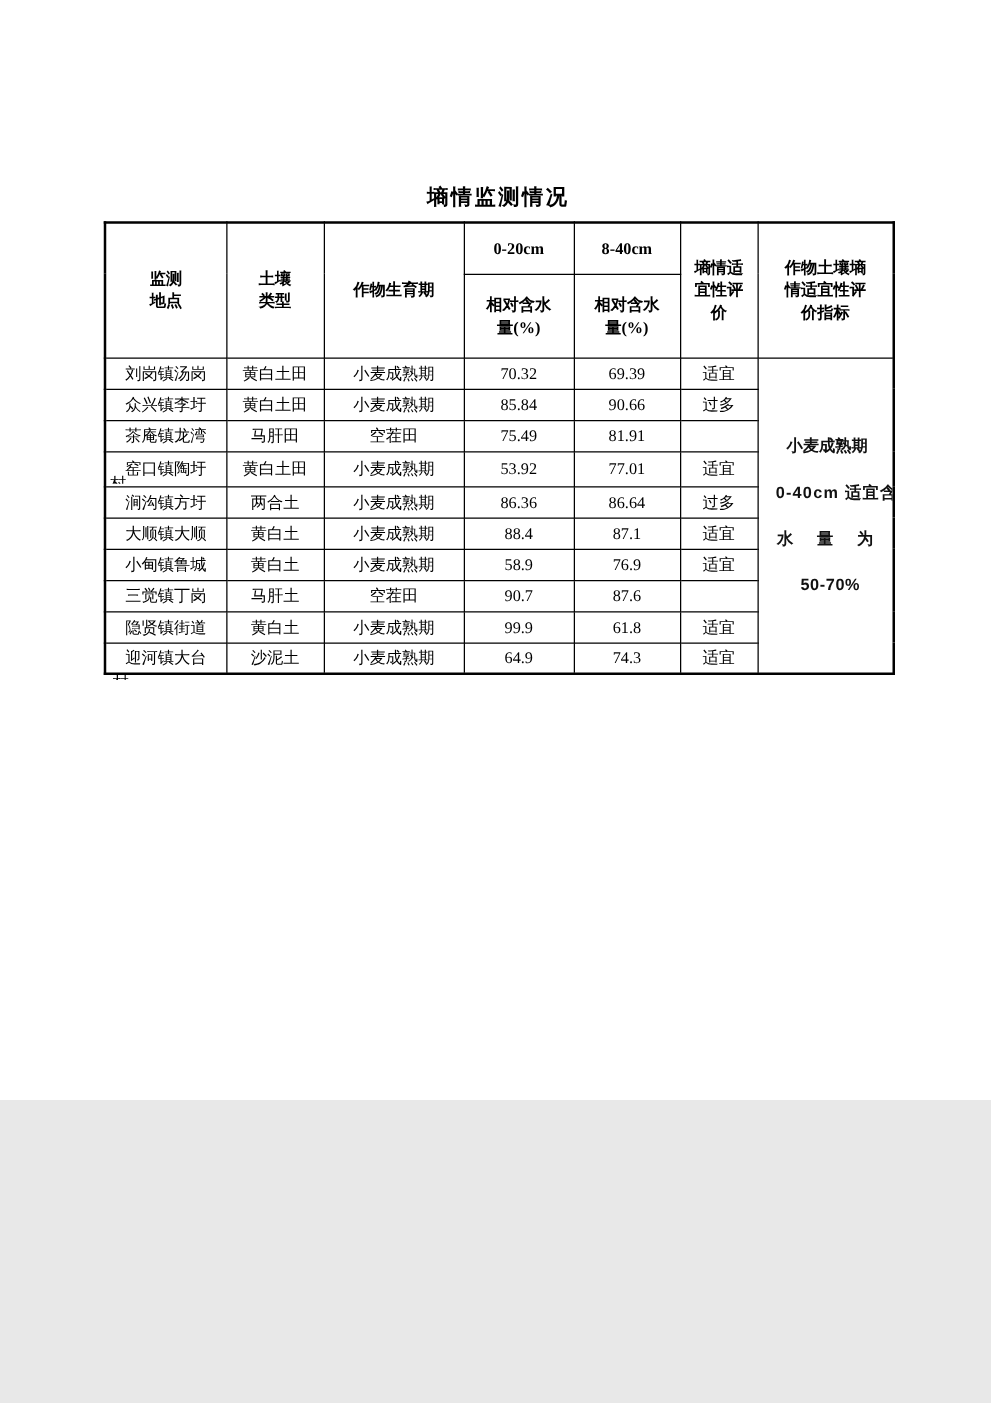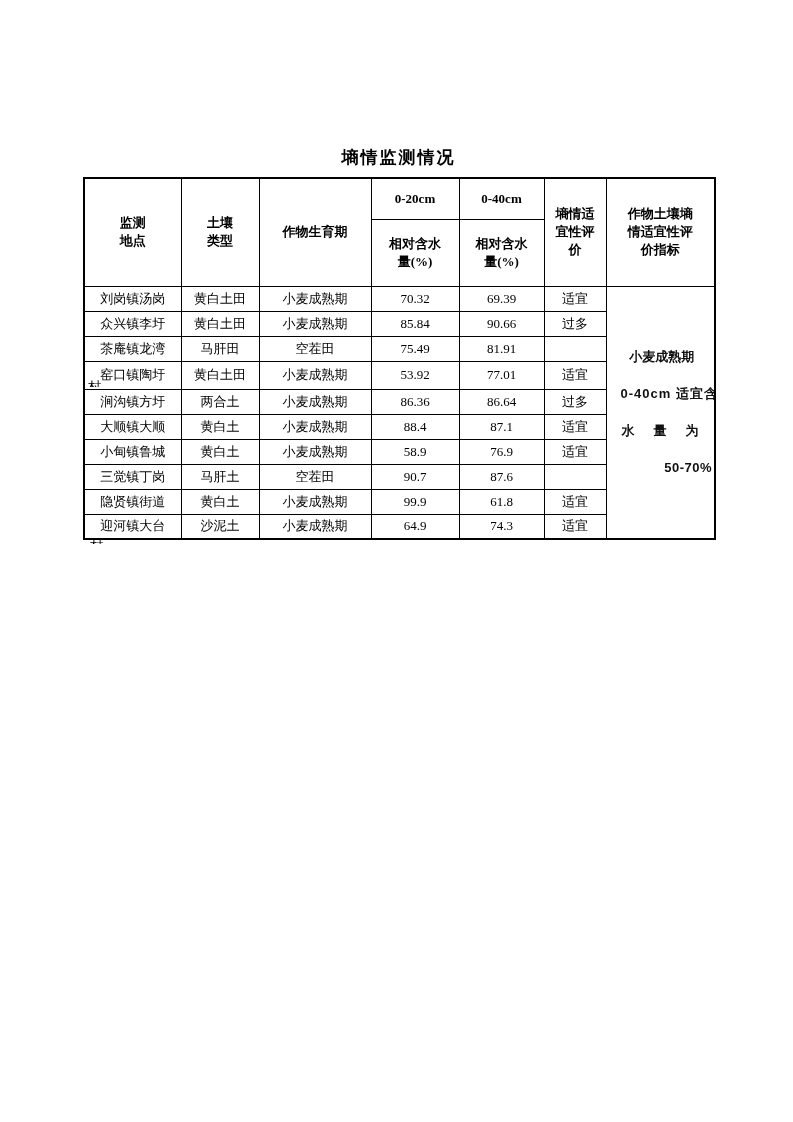--- a/index.html
+++ b/index.html
@@ -1,18 +1,18 @@
 <!DOCTYPE html>
 <html><head>
 <meta charset="utf-8">
 <style>
   html, body { margin:0; padding:0; background:#e8e8e8; }
   .page {
     position:relative;
-    width:793px; height:1122px;
+    width:793px; height:880px;
     margin:0 auto;
     background:#ffffff;
     color:#000000;
     font-family:"Liberation Serif", serif;
     overflow:hidden;
   }
   .doc-title {
     position:absolute;
     top:146px; left:83px; width:631px;
     text-align:center;
@@ -52,21 +52,21 @@
     font-family:"Liberation Sans", sans-serif;
     font-weight:bold;
     font-size:12.5px;
     color:#111;
     white-space:normal;
   }
   .note-line { line-height:19px; white-space:nowrap; }
   .note-l1 { padding-left:3px; }
   .note-l2 { padding-left:12px; letter-spacing:1px; }
   .note-l3 { padding-left:13px; letter-spacing:19px; }
-  .note-l4 { padding-left:8px; letter-spacing:0.5px;text-align:right; }
+  .note-l4 { padding-left:8px; letter-spacing:0.5px; }
   .clip-frag {
     position:absolute;
     overflow:hidden;
     font-size:13px;
     line-height:14px;
     width:18px;
     color:#000;
   }
   .frag-row4  { left:88px; top:380px; height:7px; }
   .frag-row10 { left:90px; top:539px; height:5px; }
@@ -89,21 +89,21 @@
         <col style="width:109px">
     </colgroup>
     <thead>
       <tr class="hrow1">
         <th rowspan="2">监测
 地点</th>
         <th rowspan="2">土壤
 类型</th>
         <th rowspan="2">作物生育期</th>
         <th>0-20cm</th>
-        <th>0-40cm</th>
+        <th>8-40cm</th>
         <th rowspan="2">墒情适
 宜性评
 价</th>
         <th rowspan="2">作物土壤墒
 情适宜性评
 价指标</th>
       </tr>
       <tr class="hrow2">
         <th>相对含水
 量(%)</th>

